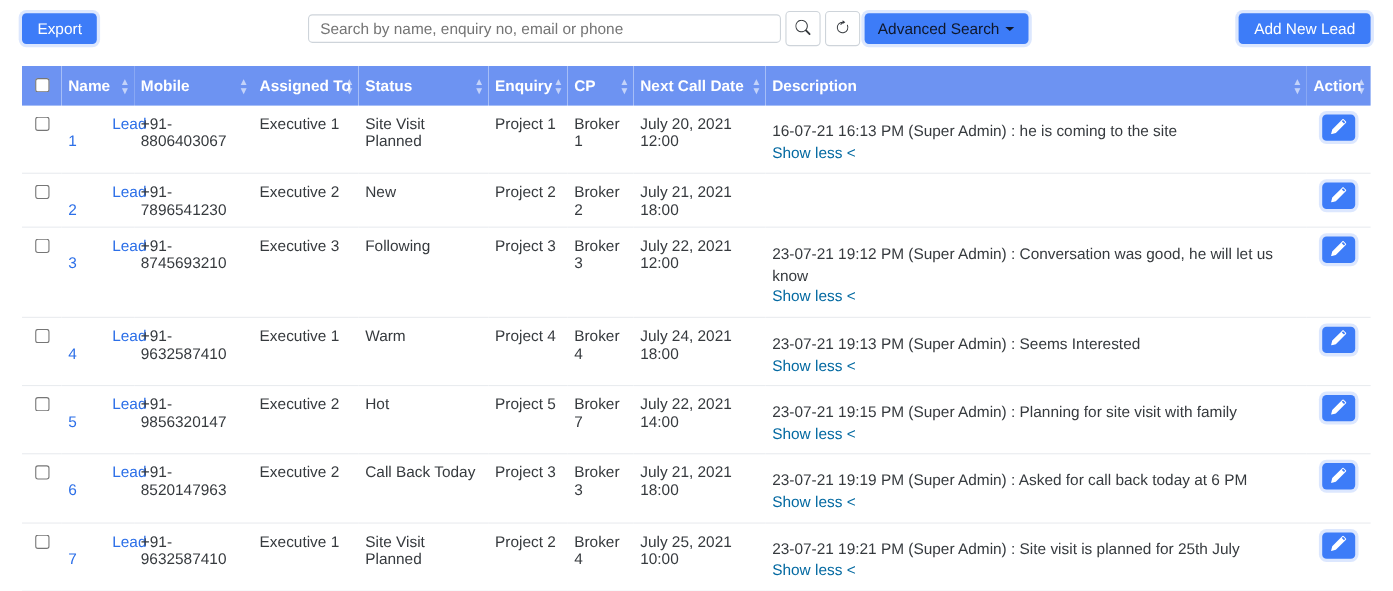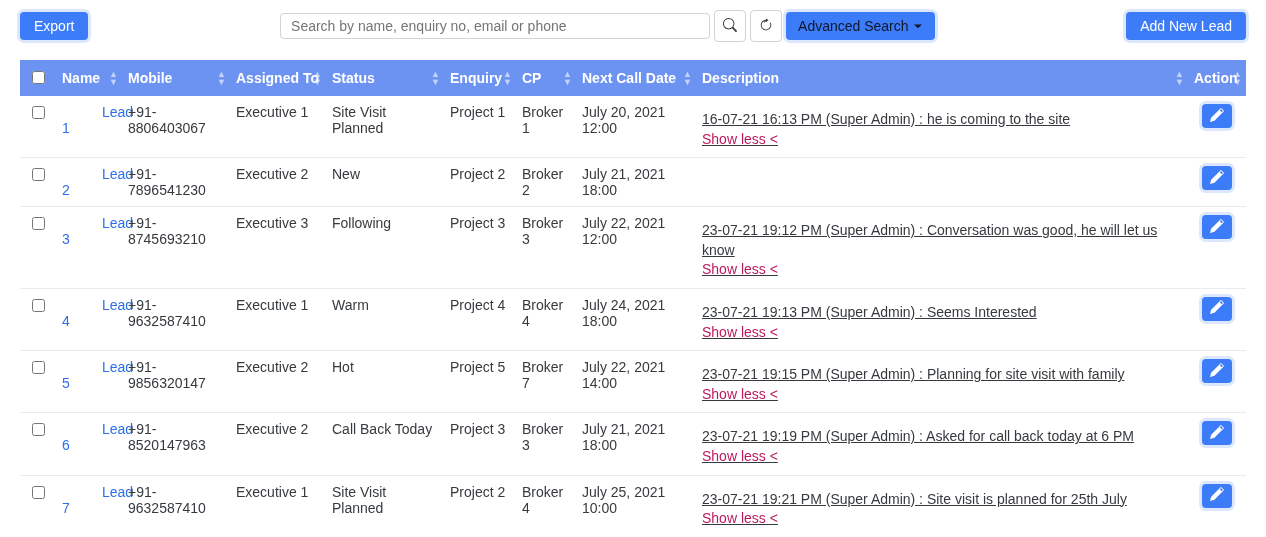--- a/index.html
+++ b/index.html
@@ -103,24 +103,23 @@
   .col-desc { }
   .col-action { width: 58px; text-align:center;}
   .lead-link {
     color: #2c6fe8;
     text-decoration: none;
     cursor: pointer;
     margin-left: 40px;
   }
   .desc-cell {
     line-height: 1.4;
-    text-decoration: underline;
   }
   .show-less {
-    color: #be185d;
+    color: #0369a1;
     cursor: pointer;
   }
   .edit-btn {
     background: #3d7cf8;
     color: #fff;
     border: none;
     width: 30px;
     height: 24px;
     border-radius: 4px;
     cursor: pointer;

